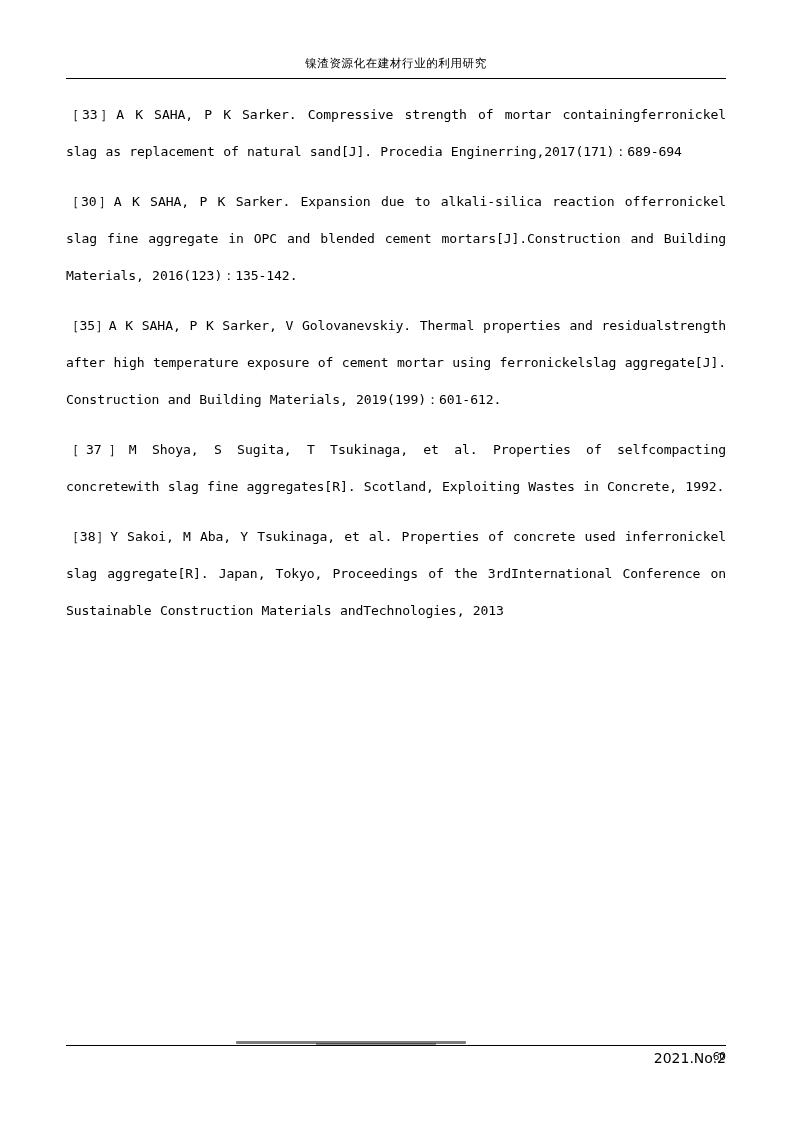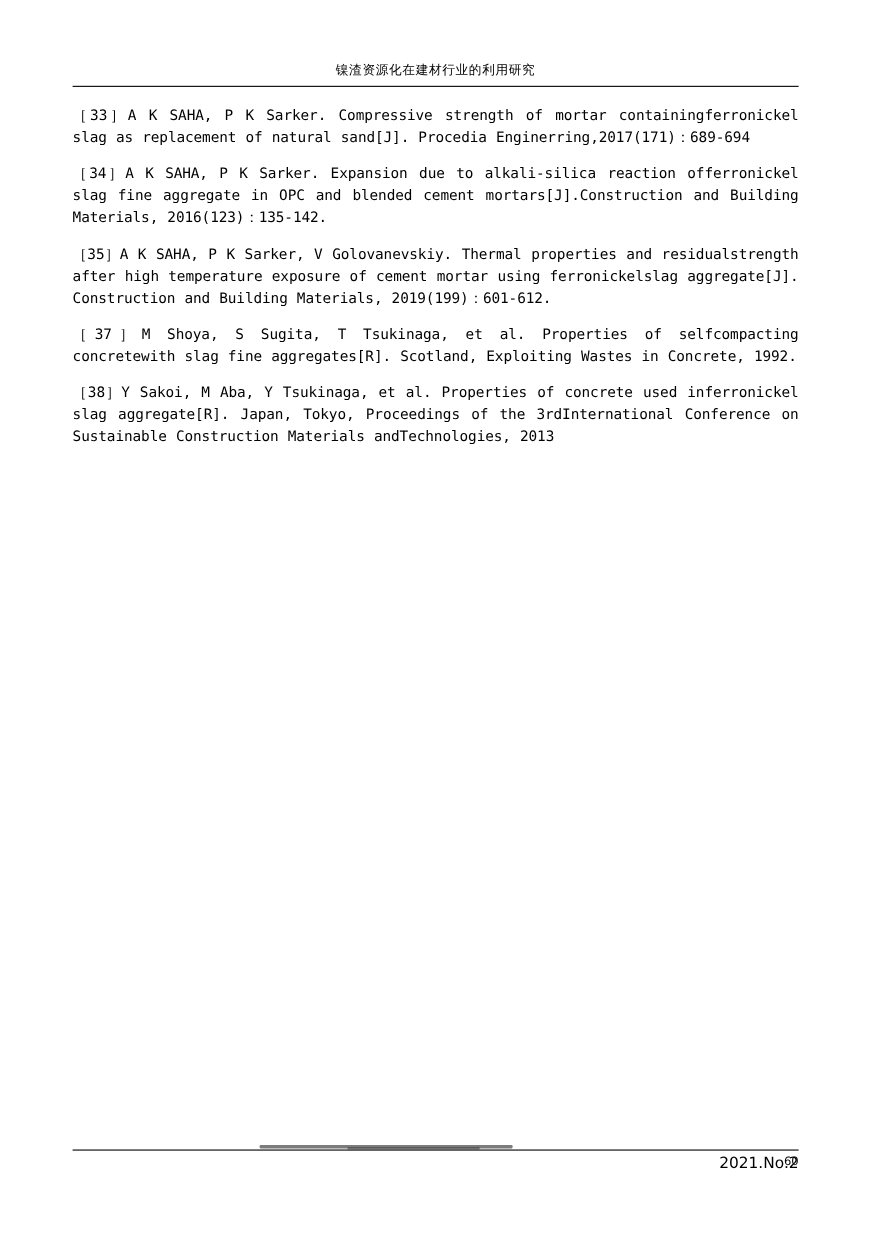--- a/index.html
+++ b/index.html
@@ -34,21 +34,21 @@
     color: #000;
     padding-bottom: 7px;
   }
   .head-rule {
     border-bottom: 1.1px solid #000;
     width: 100%;
     margin-bottom: 17px;
   }
   .refs {
     font-size: 13.1px;
-    line-height: 20px;
+    line-height: 37px;
     font-family: "DejaVu Sans Mono", monospace;
     letter-spacing: -0.1px;
   }
   .ref-item {
     text-align: justify;
     text-justify: inter-word;
     margin-bottom: 6.5px;
     word-spacing: 0.5px;
   }
   .footer {
@@ -109,21 +109,21 @@
 <body>
 
 <div class="page">
 
   <div class="content">
     <div class="running-head">镍渣资源化在建材行业的利用研究</div>
     <div class="head-rule"></div>
 
     <div class="refs">
       <p class="ref-item">［33］A K SAHA, P K Sarker. Compressive strength of mortar containingferronickel slag as replacement of natural sand[J]. Procedia Enginerring,2017(171)：689-694</p>
-      <p class="ref-item">［34］A K SAHA, P K Sarker. Expansion due to alkali-silica reaction offerronickel slag fine aggregate in OPC and blended cement mortars[J].Construction and Building Materials, 2016(123)：135-142.</p>
+      <p class="ref-item">［30］A K SAHA, P K Sarker. Expansion due to alkali-silica reaction offerronickel slag fine aggregate in OPC and blended cement mortars[J].Construction and Building Materials, 2016(123)：135-142.</p>
       <p class="ref-item">［35］A K SAHA, P K Sarker, V Golovanevskiy. Thermal properties and residualstrength after high temperature exposure of cement mortar using ferronickelslag aggregate[J]. Construction and Building Materials, 2019(199)：601-612.</p>
       <p class="ref-item">［37］M Shoya, S Sugita, T Tsukinaga, et al. Properties of selfcompacting concretewith slag fine aggregates[R]. Scotland, Exploiting Wastes in Concrete, 1992.</p>
       <p class="ref-item">［38］Y Sakoi, M Aba, Y Tsukinaga, et al. Properties of concrete used inferronickel slag aggregate[R]. Japan, Tokyo, Proceedings of the 3rdInternational Conference on Sustainable Construction Materials andTechnologies, 2013</p>
     </div>
   </div>
 
   <div class="footer">
     <div class="foot-rule"></div>
     <div class="foot-wrap">
       <div class="foot-page">60</div>

